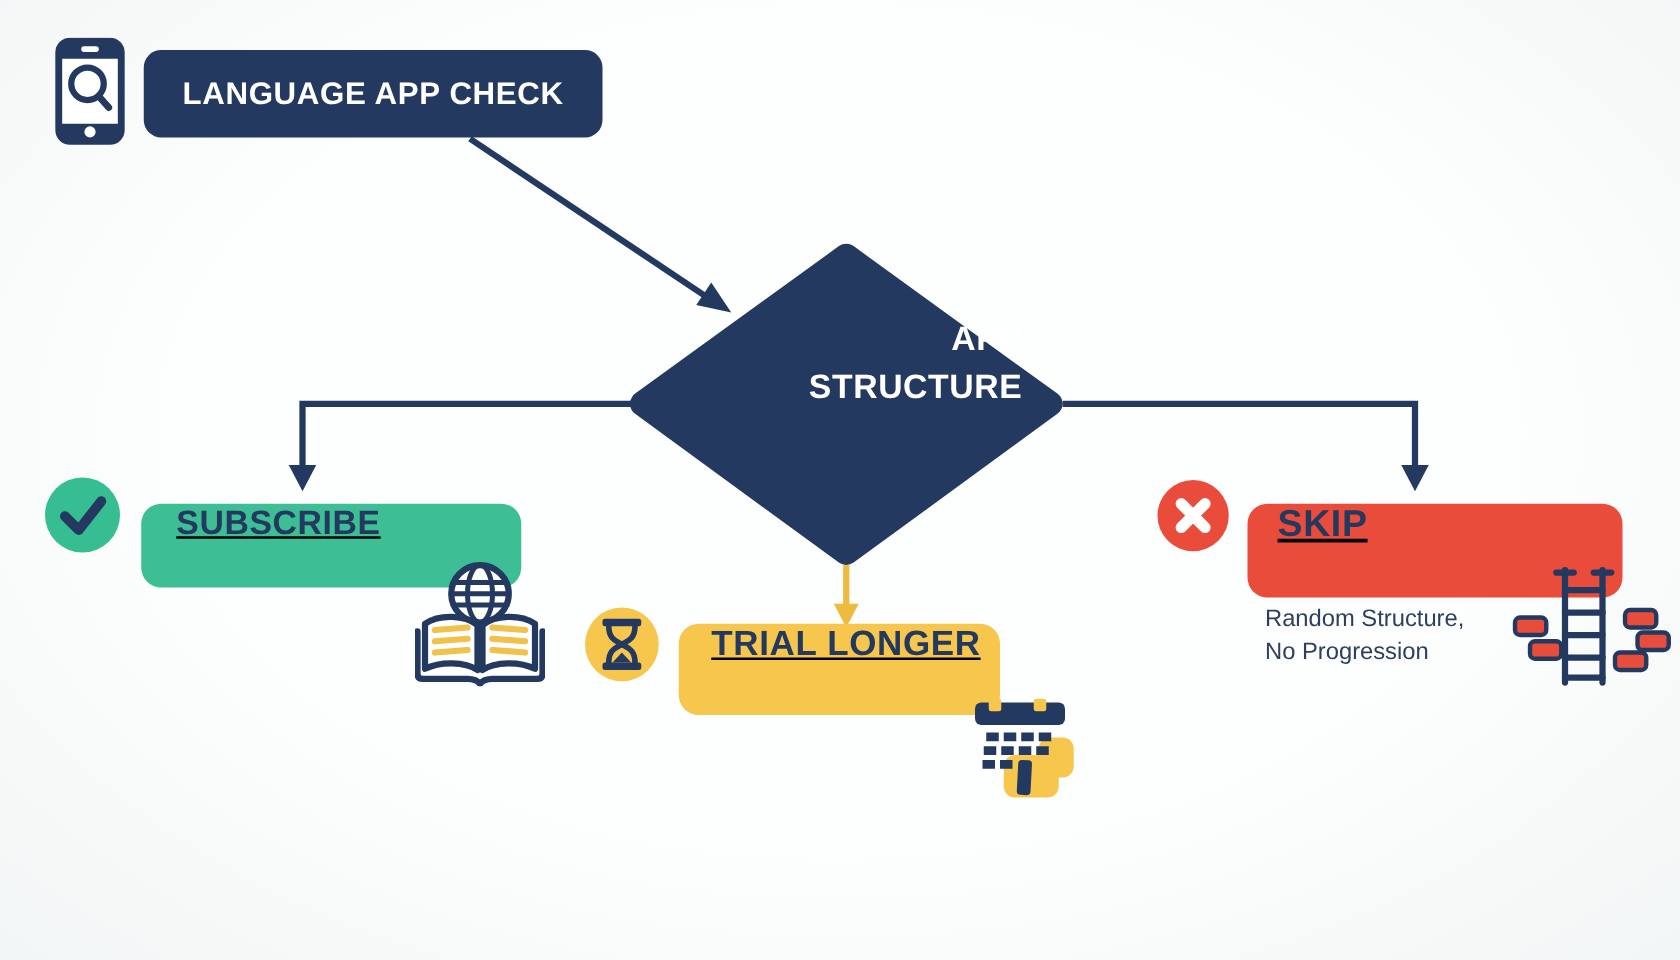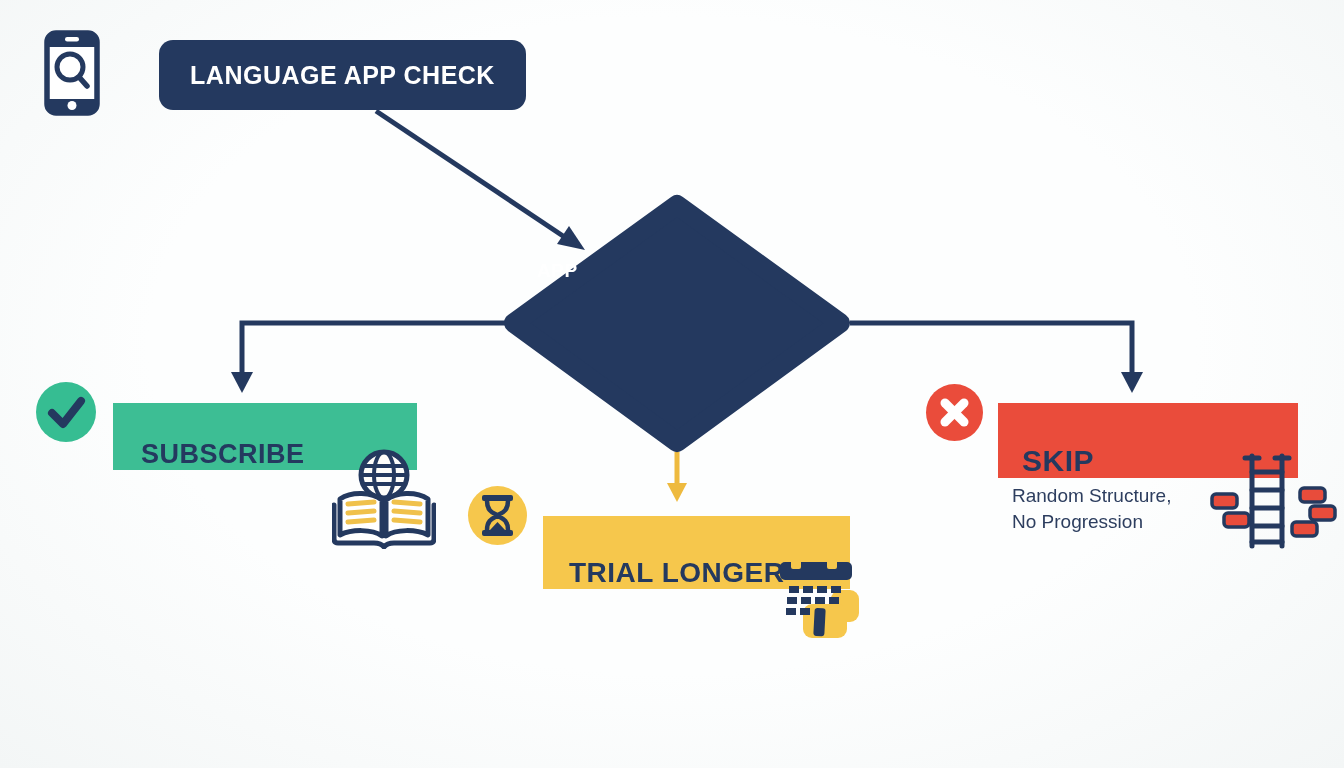--- a/index.html
+++ b/index.html
@@ -7,42 +7,42 @@
     position:relative; width:1344px; height:768px; overflow:hidden;
     background: radial-gradient(ellipse at 50% 45%, #fdfefe 55%, #f3f6f6 100%);
     font-family:"Liberation Sans", sans-serif;
   }
   .abs { position:absolute; }
   svg { display:block; }
 
   .title-box {
     left:115px; top:40px; width:367px; height:70px;
     background:#24395f; border-radius:14px;
-    display:flex; align-items:center; justify-content:center;margin-left:44px;
+    display:flex; align-items:center; justify-content:center;
   }
   .title-box .lbl {
     color:#fff; font-weight:bold; font-size:25px; letter-spacing:0.5px;
   }
 
   .diamond-text {
-    left:537px; top:252px; width:281px; text-align:left;
-    color:#fff; font-weight:bold; font-size:19px; line-height:38px;
+    left:537px; top:252px; width:281px; text-align:right;
+    color:#fff; font-weight:bold; font-size:27px; line-height:38px;
     letter-spacing:0.5px;
   }
 
   .status-circle { border-radius:50%; display:flex; align-items:center; justify-content:center; }
   .circle-check { left:36px;  top:382px; width:60px; height:60px; background:#36bd92; }
   .circle-hour  { left:468px; top:486px; width:59px; height:59px; background:#f6c74c; }
   .circle-x     { left:926px; top:384px; width:57px; height:57px; background:#ea4c3b; }
 
-  .node { border-radius:0; display:flex; align-items:flex-end; }
+  .node { border-radius:16px; display:flex; align-items:flex-start;text-decoration:underline; }
   .node .lbl { font-weight:bold; color:#24395f; }
   .node-subscribe { left:113px;  top:403px; width:304px; height:67px; background:#3dbe94; }
   .node-subscribe .lbl { font-size:27px; padding-left:28px; letter-spacing:0.5px; }
-  .node-trial     { left:543px;  top:516px; width:307px; height:73px; background:#f6c74c; }
+  .node-trial     { left:543px;  top:499px; width:257px; height:73px; background:#f6c74c; }
   .node-trial .lbl { font-size:28px; padding-left:26px; letter-spacing:0.5px; }
   .node-skip      { left:998px; top:403px; width:300px; height:75px; background:#ea4c3b; }
   .node-skip .lbl { font-size:30px; padding-left:24px; letter-spacing:0.5px; }
 
   .note { font-size:19px; line-height:26px; color:#2d3e5f; }
   .note-subscribe { left:122px;  top:483px; }
   .note-trial     { left:553px;  top:591px; }
   .note-skip      { left:1012px; top:483px; }
 </style>
 </head>
@@ -76,20 +76,21 @@
     <circle cx="26" cy="37" r="13" fill="none" stroke="#24395f" stroke-width="5"></circle>
     <line x1="35" y1="47" x2="43" y2="56" stroke="#24395f" stroke-width="5.5" stroke-linecap="round"></line>
   </svg>
 
   <div class="abs title-box">
     <span class="lbl">LANGUAGE APP CHECK</span>
   </div>
 
   <div class="abs diamond-text">
     <div>APP</div>
+    <div>STRUCTURE</div>
   </div>
 
   <div class="abs status-circle circle-check">
     <svg width="60" height="60" viewBox="0 0 60 60">
       <path d="M16,31 L27,42 L45,19" fill="none" stroke="#24395f" stroke-width="8" stroke-linecap="round" stroke-linejoin="round"></path>
     </svg>
   </div>
   <div class="abs node node-subscribe">
     <span class="lbl">SUBSCRIBE</span>
   </div>

